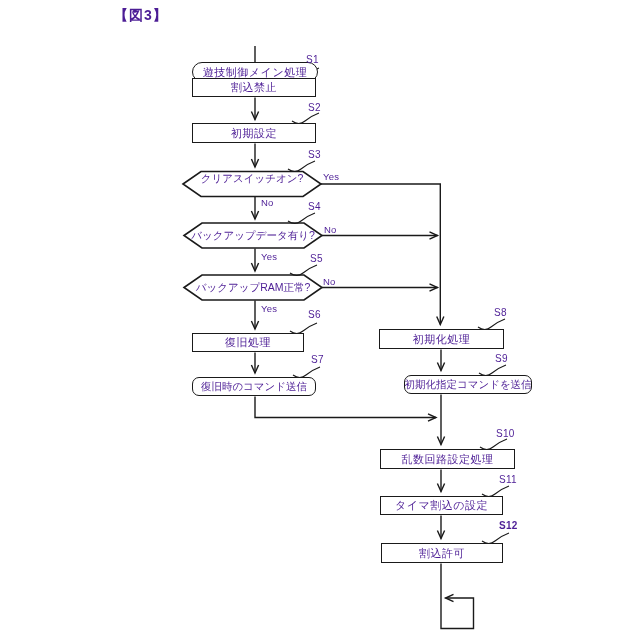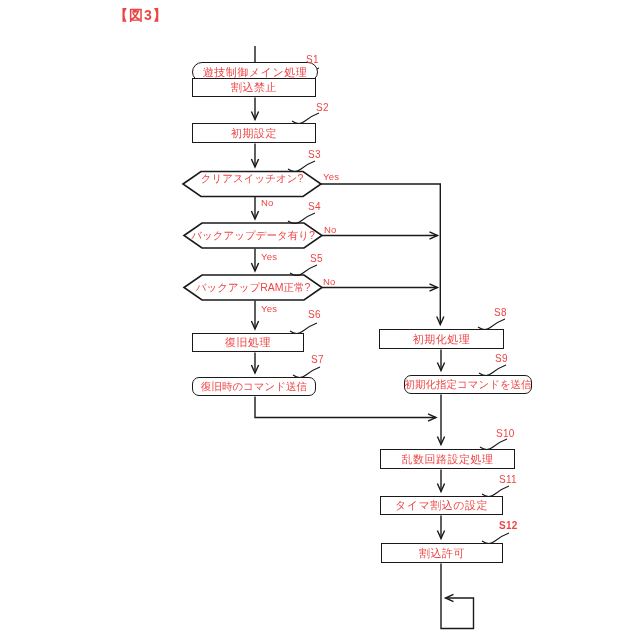--- a/index.html
+++ b/index.html
@@ -1,18 +1,18 @@
 <!DOCTYPE html>
 <html><head>
 <meta charset="utf-8">
 <style>
   html,body{margin:0;padding:0;background:#ffffff;}
   .page{
     position:relative;width:640px;height:640px;background:#ffffff;
-    font-family:"Liberation Sans","DejaVu Sans",sans-serif;color:#ef4444;overflow:hidden;
+    font-family:"Liberation Sans","DejaVu Sans",sans-serif;color:#4c1d95;overflow:hidden;
   }
   .fig-label{
     position:absolute;left:114px;top:7px;font-size:14px;font-weight:600;letter-spacing:1px;
   }
   .layer{position:absolute;left:0;top:0;}
   .node{
     position:absolute;display:flex;align-items:center;justify-content:center;
     background:#ffffff;border:1.6px solid #1a1a1a;box-sizing:border-box;
     font-size:11px;letter-spacing:0.5px;white-space:nowrap;
   }
@@ -125,21 +125,21 @@
     <span>乱数回路設定処理</span>
   </div>
   <div class="node" style="left:380px;top:496px;width:123px;height:19px;">
     <span>タイマ割込の設定</span>
   </div>
   <div class="node" style="left:381px;top:543px;width:122px;height:20px;">
     <span>割込許可</span>
   </div>
 
   <span class="step-ref" style="left:306px;top:55px;">S1</span>
-  <span class="step-ref" style="left:316px;top:103px;text-align:right;">S2</span>
+  <span class="step-ref" style="left:308px;top:103px;text-align:right;">S2</span>
   <span class="step-ref" style="left:308px;top:150px;">S3</span>
   <span class="step-ref" style="left:308px;top:202px;">S4</span>
   <span class="step-ref" style="left:310px;top:254px;">S5</span>
   <span class="step-ref" style="left:308px;top:310px;">S6</span>
   <span class="step-ref" style="left:311px;top:355px;">S7</span>
   <span class="step-ref" style="left:494px;top:308px;">S8</span>
   <span class="step-ref" style="left:495px;top:354px;">S9</span>
   <span class="step-ref" style="left:496px;top:429px;">S10</span>
   <span class="step-ref" style="left:499px;top:475px;">S11</span>
   <span class="step-ref" style="left:499px;top:521px;font-weight:bold;">S12</span>

